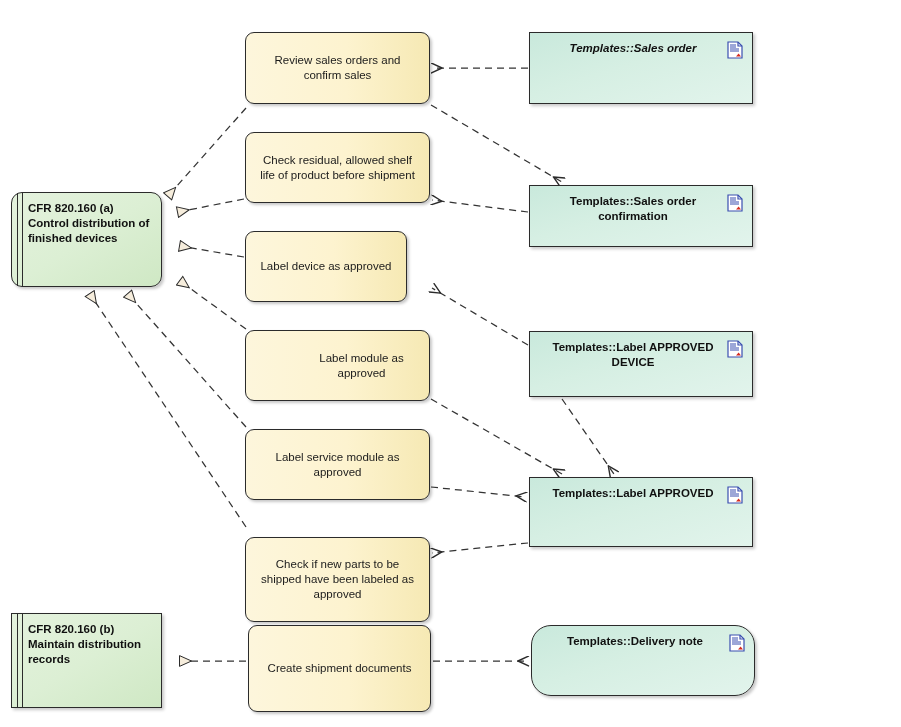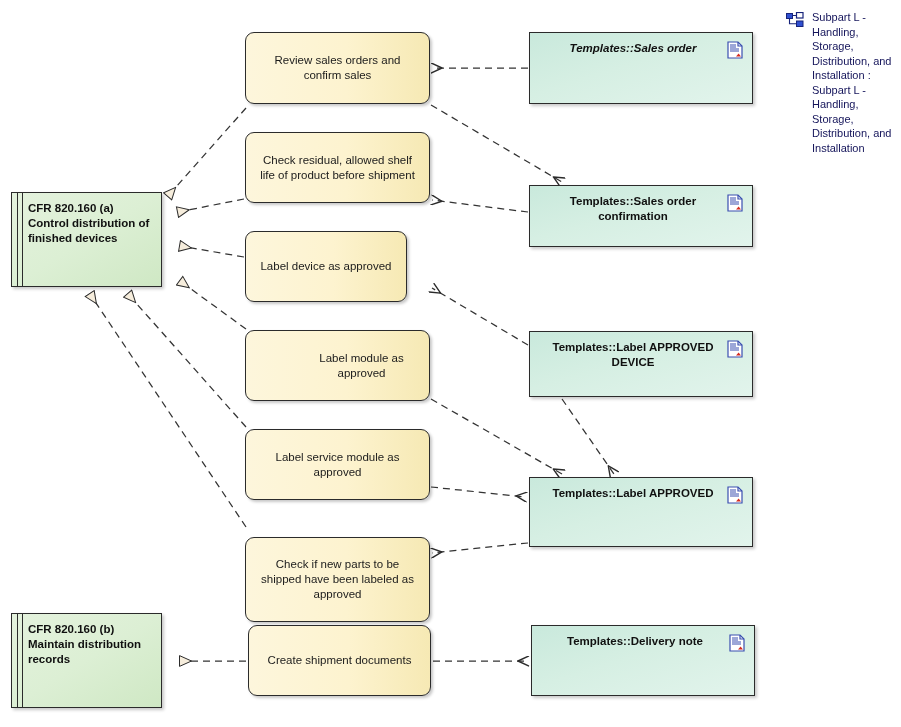--- a/index.html
+++ b/index.html
@@ -156,21 +156,21 @@
         <line x1="528" y1="345" x2="432" y2="288" stroke-dasharray="7 5" marker-end="url(#mk-openv)"></line>
         <line x1="431" y1="399" x2="562" y2="474" stroke-dasharray="7 5" marker-end="url(#mk-openv)"></line>
         <line x1="431" y1="487" x2="526" y2="497" stroke-dasharray="7 5" marker-end="url(#mk-openv)"></line>
         <line x1="528" y1="543" x2="432" y2="553" stroke-dasharray="7 5" marker-end="url(#mk-openv)"></line>
         <line x1="562" y1="399" x2="614" y2="474" stroke-dasharray="7 5" marker-end="url(#mk-openv)"></line>
         <line x1="246" y1="661" x2="180" y2="661" stroke-dasharray="7 5" marker-end="url(#mk-hollow)"></line>
         <line x1="433" y1="661" x2="528" y2="661" stroke-dasharray="7 5" marker-end="url(#mk-openv)"></line>
       </g>
   </svg>
 
-  <div class="node node-cfr" id="cfr-a" style="left: 11px; top: 192px; width: 151px; height: 95px;">
+  <div class="node node-cfr" id="cfr-a" style="left: 11px; top: 192px; width: 151px; height: 95px; border-radius: 11px;">
     <span class="cfr-bar"></span>
     <span class="node-label">CFR 820.160 (a) Control distribution of finished devices</span>
   </div>
 
   <div class="node node-cfr" id="cfr-b" style="left: 11px; top: 613px; width: 151px; height: 95px;">
     <span class="cfr-bar"></span>
     <span class="node-label">CFR 820.160 (b) Maintain distribution records</span>
   </div>
 
   <div class="node node-activity" id="act-review-sales" style="left: 245px; top: 32px; width: 185px; height: 72px;">
@@ -184,21 +184,21 @@
   </div>
   <div class="node node-activity" id="act-label-module" style="left: 245px; top: 330px; width: 185px; height: 71px; padding-left: 48px;">
     <span class="node-label">Label module as approved</span>
   </div>
   <div class="node node-activity" id="act-label-service-module" style="left: 245px; top: 429px; width: 185px; height: 71px;">
     <span class="node-label">Label service module as approved</span>
   </div>
   <div class="node node-activity" id="act-check-new-parts" style="left: 245px; top: 529px; width: 185px; height: 85px; margin-top: 8px;">
     <span class="node-label">Check if new parts to be shipped have been labeled as approved</span>
   </div>
-  <div class="node node-activity" id="act-create-shipment-docs" style="left: 248px; top: 625px; width: 183px; height: 71px;">
+  <div class="node node-activity" id="act-create-shipment-docs" style="left: 248px; top: 625px; width: 183px; height: 87px;">
     <span class="node-label">Create shipment documents</span>
   </div>
 
   <div class="node node-template" id="tpl-sales-order" style="left: 529px; top: 32px; width: 224px; height: 72px; font-style: italic;">
     <span class="node-label">Templates::Sales order</span>
     <svg class="doc-icon" viewBox="0 0 16 18">
       <path d="M1 1 h10 l4 4 v12 h-14 z" fill="#ffffff" stroke="#3a4fb0" stroke-width="1.2"></path>
       <path d="M11 1 v4 h4" fill="none" stroke="#3a4fb0" stroke-width="1.2"></path>
       <g stroke="#3a4fb0" stroke-width="1">
         <line x1="3" y1="4" x2="9" y2="4"></line>
@@ -248,38 +248,29 @@
       <g stroke="#3a4fb0" stroke-width="1">
         <line x1="3" y1="4" x2="9" y2="4"></line>
           <line x1="3" y1="6" x2="9" y2="6"></line>
         <line x1="3" y1="8" x2="12" y2="8"></line>
           <line x1="3" y1="10" x2="12" y2="10"></line>
       </g>
       <path d="M9 15.5 l2.6 -3 l2.4 3 z" fill="#d62a1e"></path>
     </svg>
   </div>
 
-  <div class="node node-template" id="tpl-delivery-note" style="left: 531px; top: 625px; width: 224px; height: 71px;">
+  <div class="node node-template" id="tpl-delivery-note" style="left: 531px; top: 625px; width: 224px; height: 71px; border-radius: 20px;">
     <span class="node-label">Templates::Delivery note</span>
     <svg class="doc-icon" viewBox="0 0 16 18">
       <path d="M1 1 h10 l4 4 v12 h-14 z" fill="#ffffff" stroke="#3a4fb0" stroke-width="1.2"></path>
       <path d="M11 1 v4 h4" fill="none" stroke="#3a4fb0" stroke-width="1.2"></path>
       <g stroke="#3a4fb0" stroke-width="1">
         <line x1="3" y1="4" x2="9" y2="4"></line>
           <line x1="3" y1="6" x2="9" y2="6"></line>
         <line x1="3" y1="8" x2="12" y2="8"></line>
           <line x1="3" y1="10" x2="12" y2="10"></line>
       </g>
       <path d="M9 15.5 l2.6 -3 l2.4 3 z" fill="#d62a1e"></path>
     </svg>
   </div>
 
-  <div class="legend" id="legend" style="left:786px; top:10px;">
-    <svg class="pkg-icon" viewBox="0 0 18 16">
-      <rect x="0.5" y="1.5" width="6" height="5" fill="#2f4fd0" stroke="#16237a" stroke-width="1"></rect>
-      <rect x="10.5" y="0.5" width="6.5" height="5.5" fill="#ffffff" stroke="#16237a" stroke-width="1.2"></rect>
-      <rect x="10.5" y="9" width="6.5" height="5.5" fill="#2f4fd0" stroke="#16237a" stroke-width="1"></rect>
-      <path d="M3.5 6.5 V11.7 H10.5 M7 3.5 H10.5" fill="none" stroke="#16237a" stroke-width="1.1"></path>
-    </svg>
-    <span class="legend-text">Subpart L - Handling, Storage, Distribution, and Installation : Subpart L - Handling, Storage, Distribution, and Installation</span>
-  </div>
 
 </div>
 
 </body></html>

